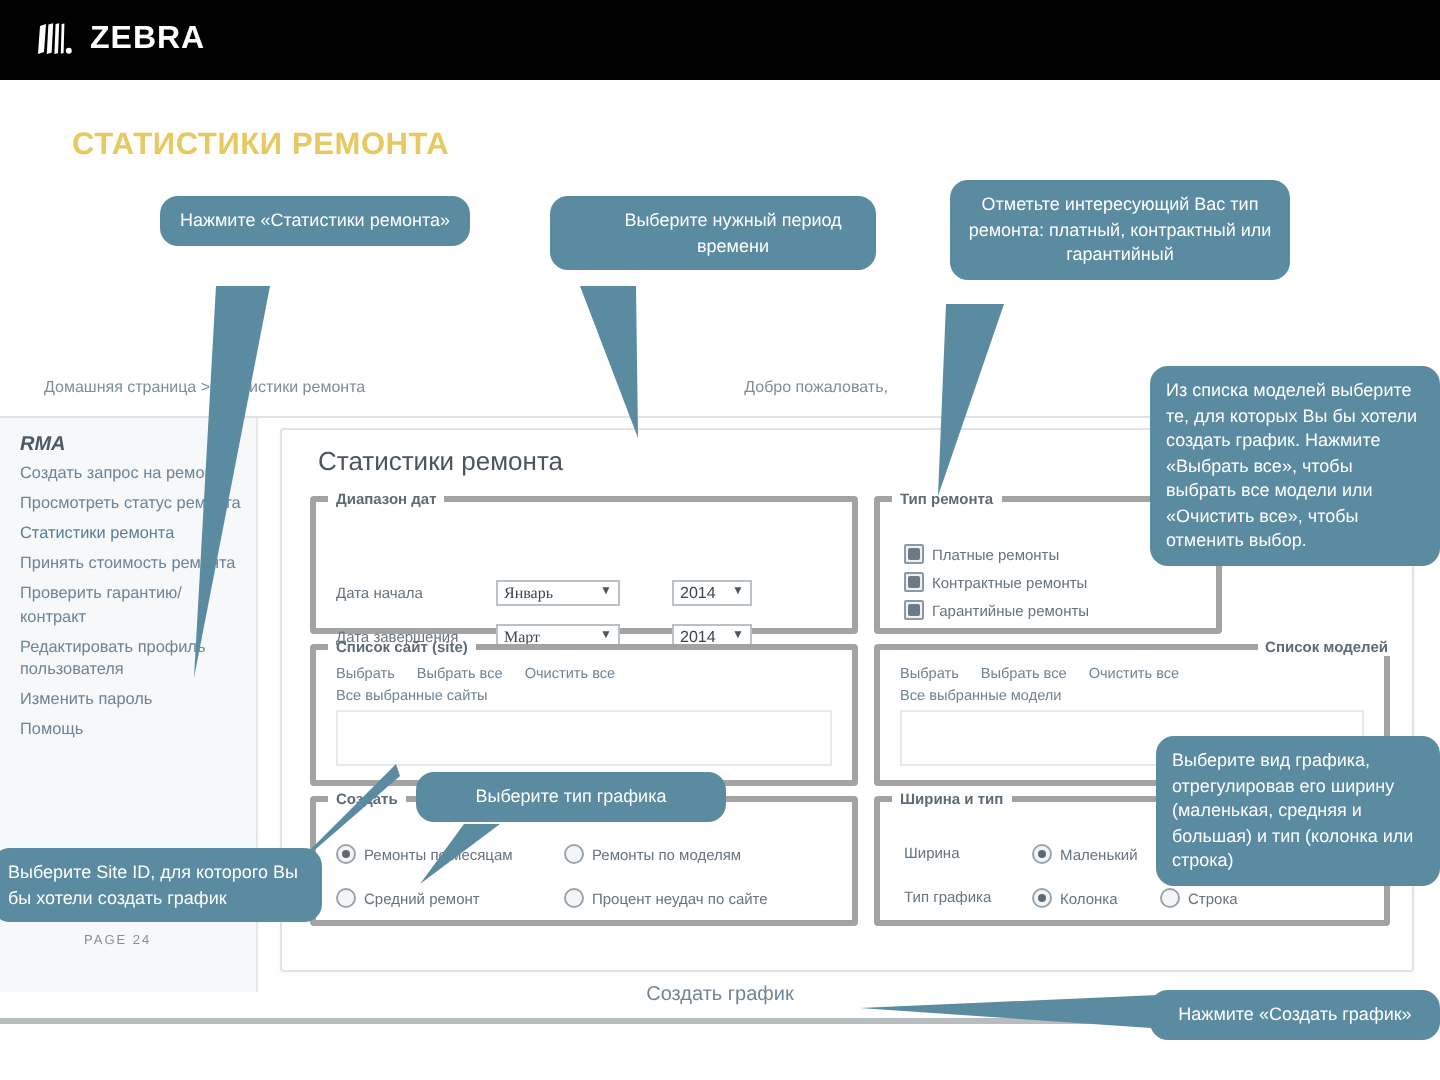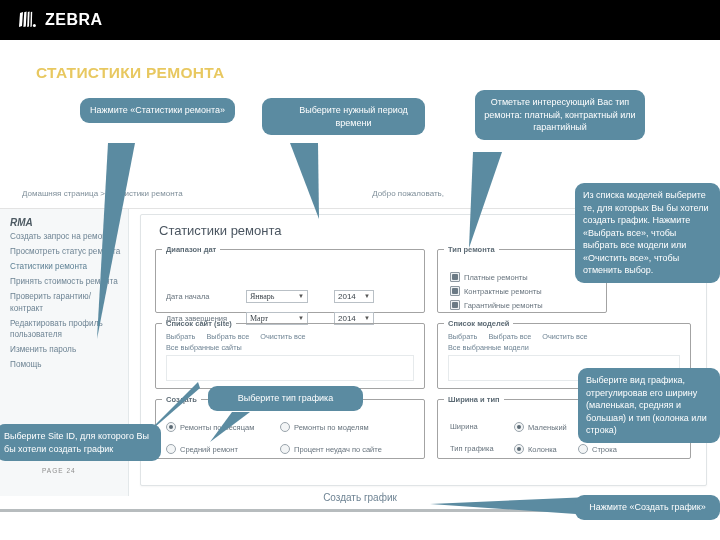--- a/index.html
+++ b/index.html
@@ -138,21 +138,21 @@
   .scr-main-h1 {
     position: absolute;
     left: 18px; top: 8px;
     font-size: 13px;
     color: #4a5560;
     font-weight: normal;
   }
 
   fieldset.grp {
     position: absolute;
-    border: 1px solid #a3a3a3;
+    border: 3px solid #a3a3a3;
     border-radius: 2px;
     margin: 0;
     padding: 0;
   }
   fieldset.grp > legend {
     font-size: 7.5px;
     color: #5d6b75;
     font-weight: bold;
     padding: 0 4px;
     margin-left: 6px;
@@ -216,21 +216,21 @@
     content: "";
     position: absolute;
     left: 1px; top: 1px;
     width: 6px; height: 6px;
     background: #6b7a85;
     border-radius: 1px;
   }
 
   
   #grp-sites  { left: 14px;  top: 104px; width: 268px; height: 68px; }
-  #grp-models { left: 296px; top: 104px; width: 252px; height: 68px; }
+  #grp-models { left: 296px; top: 104px; width: 252px; height: 68px; text-align: right; }
   .links {
     position: absolute;
     left: 10px; top: 4px;
     display: flex;
     gap: 11px;
     font-size: 7.3px;
     color: #6f8494;
   }
   .links span { white-space: nowrap; }
   .list-sub {
@@ -337,21 +337,21 @@
   .tail.t5 { 
     left: 140px; top: 382px; width: 60px; height: 60px;
     clip-path: polygon(58px 0, 60px 6px, 0px 58px);
   }
   .tail.t6 { 
     left: 430px; top: 497px; width: 160px; height: 20px;
     clip-path: polygon(0px 7px, 160px 0, 160px 18px);
   }
 
   .cb1 { left: 80px;  top: 98px;  width: 155px; }
-  .cb2 { left: 262px; top: 98px;  width: 163px; padding-left: 28px; }
+  .cb2 { left: 275px; top: 98px;  width: 163px; padding-left: 28px; }
   .cb3 { left: 475px; top: 90px;  width: 170px; }
   .cb4 { left: 575px; top: 183px; width: 145px; }
   .cb5 { left: 578px; top: 368px; width: 142px; }
   .cb6 { left: 575px; top: 495px; width: 145px; }
   .cb7 { left: 208px; top: 386px; width: 155px; }
   .cb8 { left: -4px;  top: 424px; width: 165px; }
 </style>
 </head>
 <body>
 

